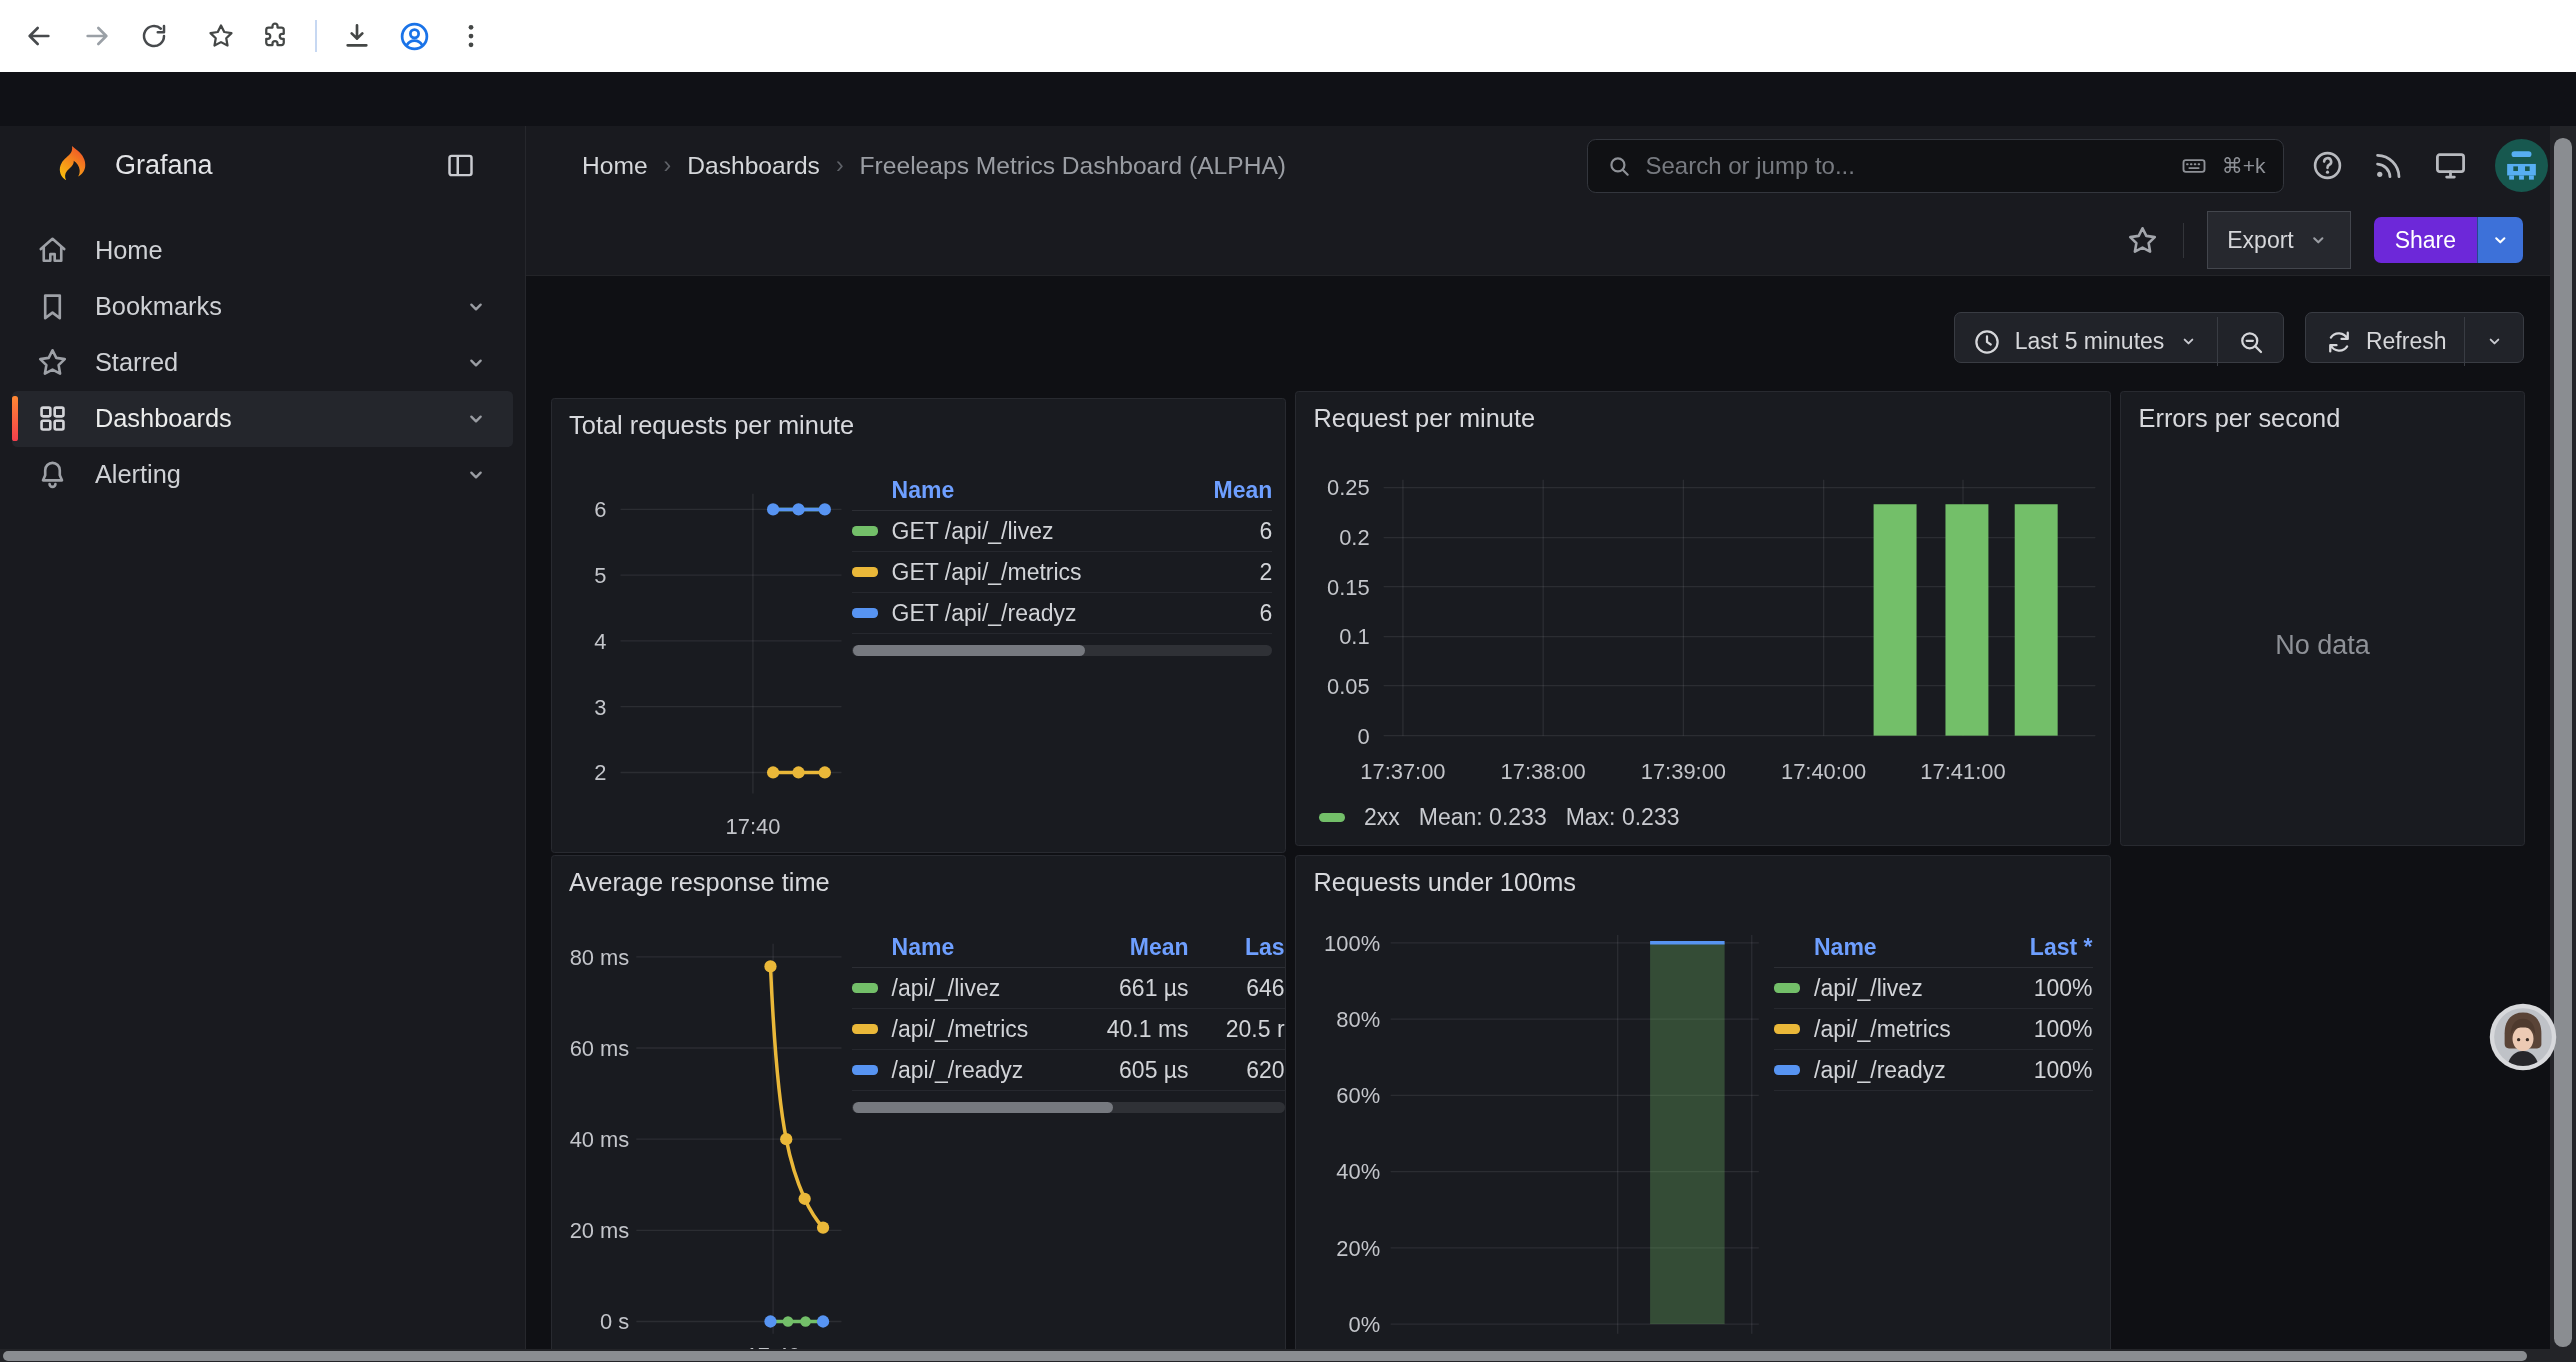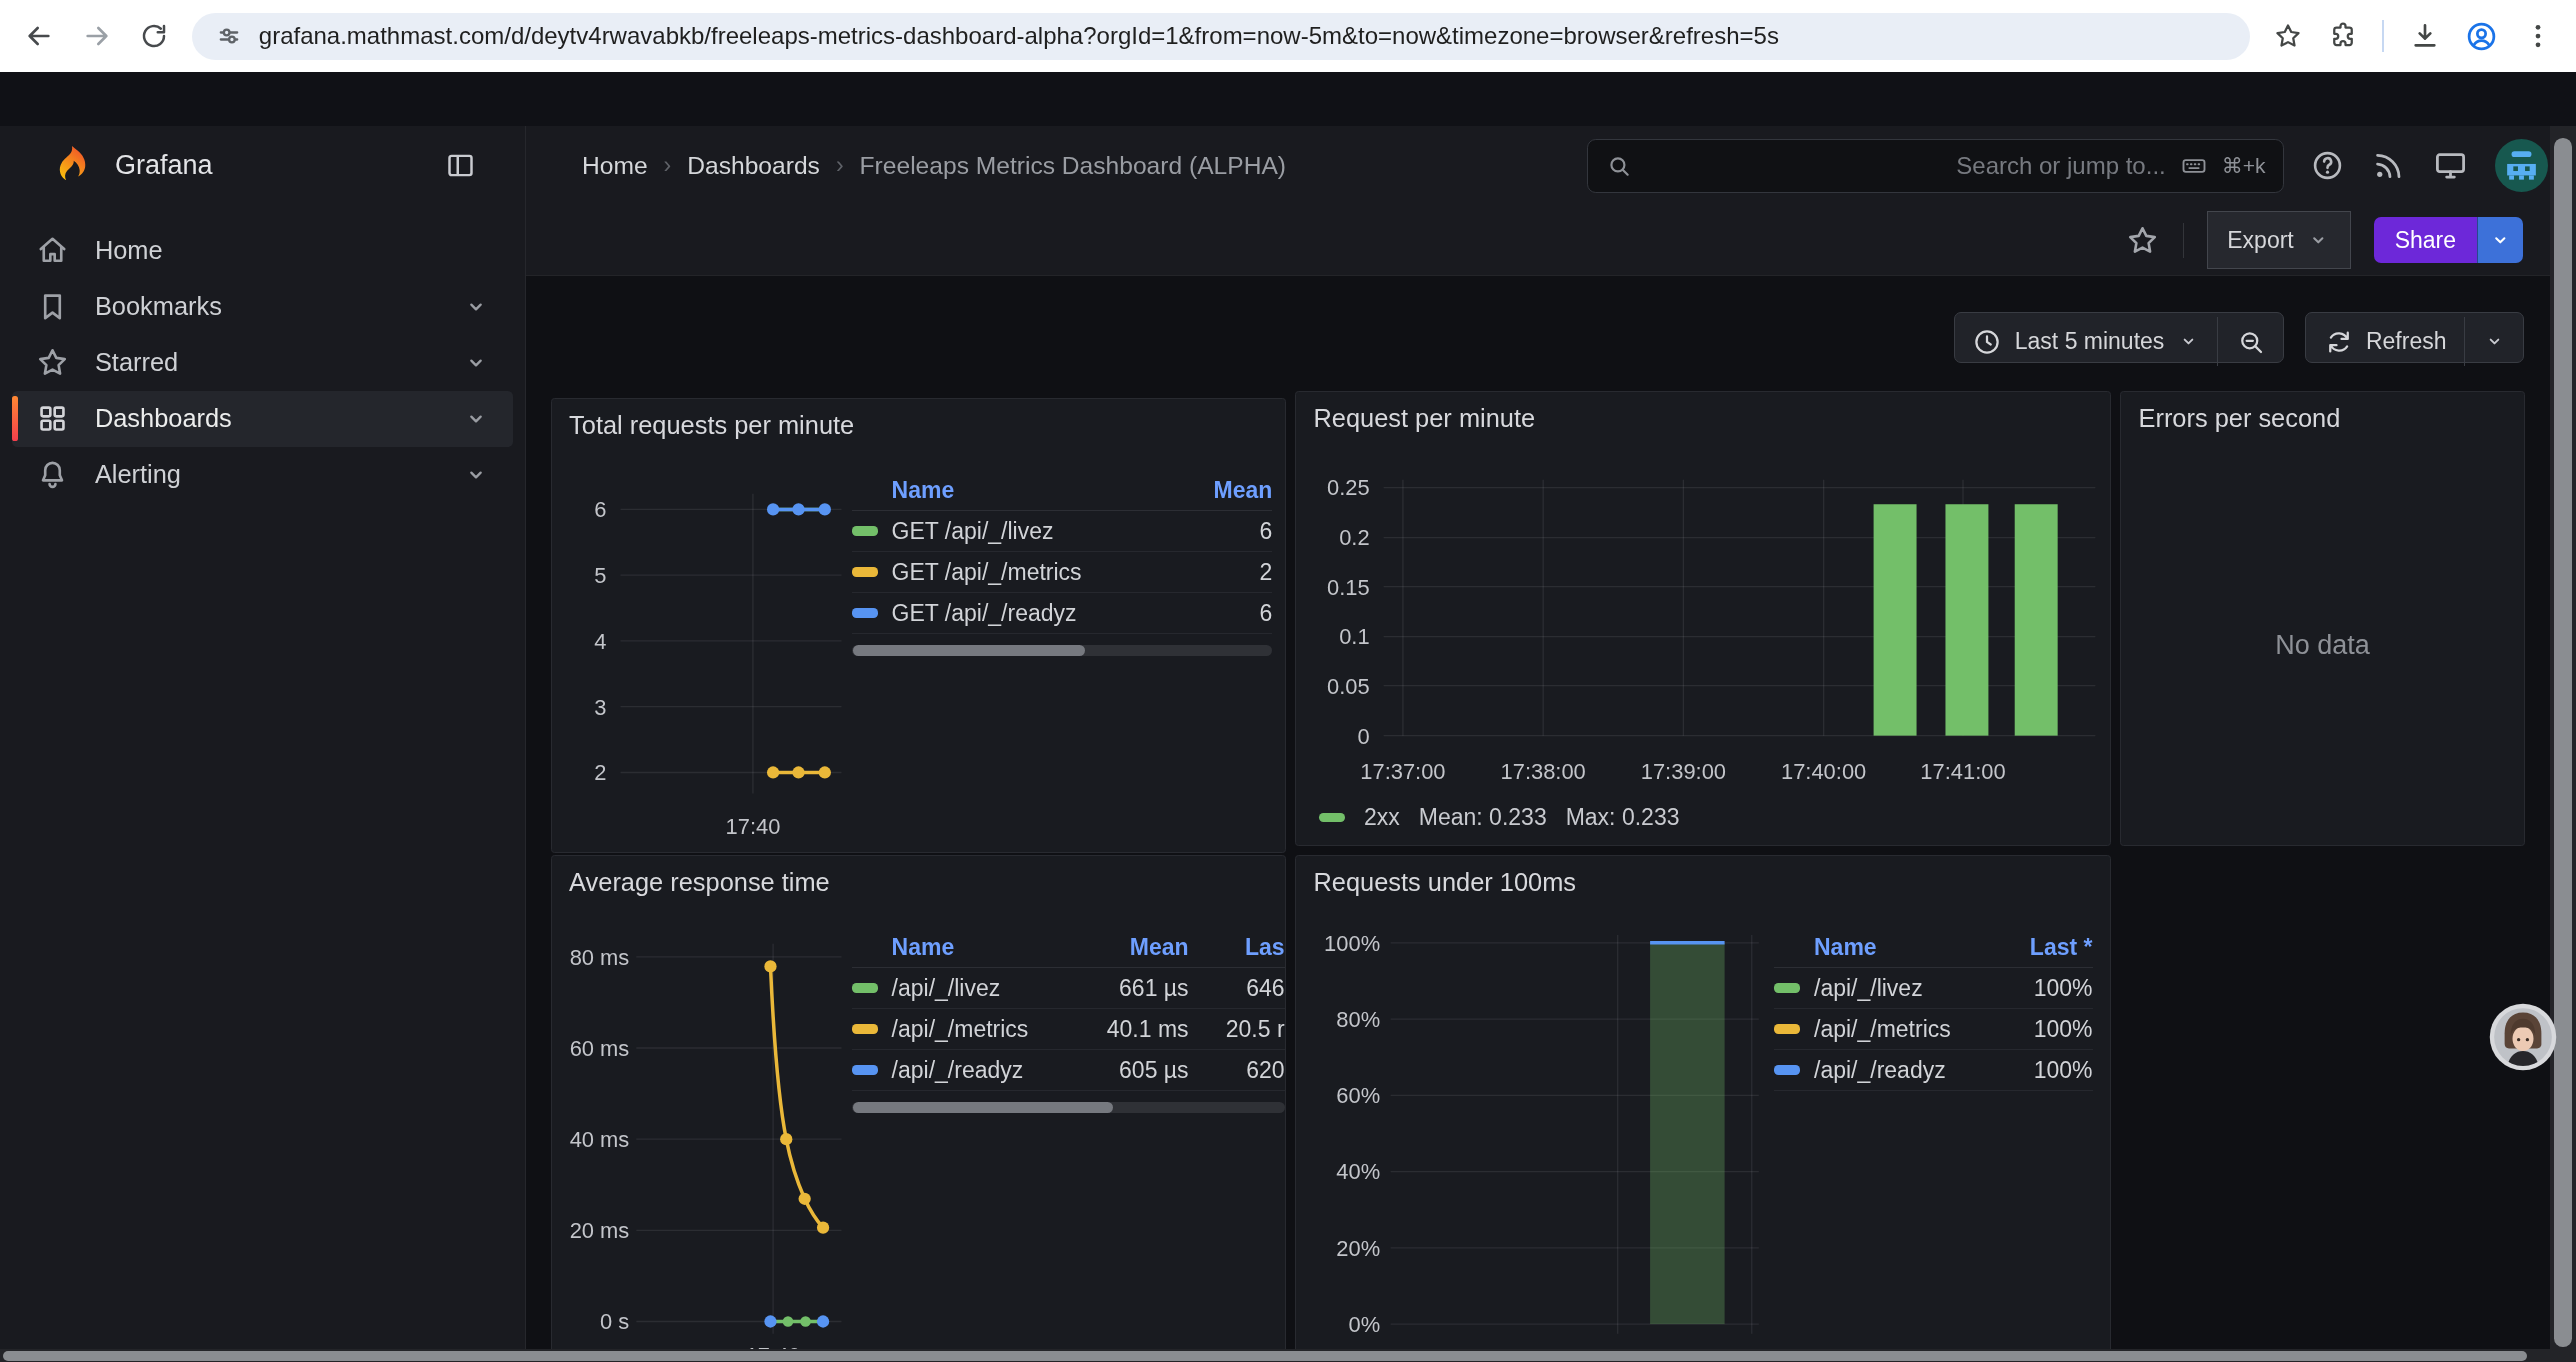--- a/index.html
+++ b/index.html
@@ -33,21 +33,21 @@
   .mitem .micon { color:#9ea1a7; }
   .mitem.active .micon { color:#d4d5d9; }
 
   .main { flex:1; display:flex; flex-direction:column; min-width:0; }
   .hdr1 { height:79px; background:#191a1f; display:flex; align-items:center; padding:0 28px 0 56px; gap:26px; }
   .crumbs { display:flex; align-items:center; font-size:24.6px; }
   .crumb-link { color:#d5d7da; }
   .crumb-dim { color:#9a9da3; }
   .crumb-sep { color:#5f6268; padding:0 16px; font-size:23px; }
   .searchbox { margin-left:auto; width:697px; height:54px; background:#101114; border:0.9px solid #33363d; border-radius:8.8px; display:flex; align-items:center; padding:0 17.5px; gap:14px; color:#8e9197; }
-  .searchbox input { flex:1; background:transparent; border:none; outline:none; font-family:"Liberation Sans",sans-serif; font-size:24px; color:#c9cbd0;text-align:right; }
+  .searchbox input { flex:1; background:transparent; border:none; outline:none; font-family:"Liberation Sans",sans-serif; font-size:24px; color:#c9cbd0; }
   .searchbox input::placeholder { color:#777a80; }
   .sb-short { font-size:21px; color:#8e9197; white-space:nowrap; }
   .hicons { display:flex; align-items:center; gap:26px; color:#b8babf; }
 
   .hdr2 { height:71px; background:#191a1f; border-bottom:0.9px solid #232428; display:flex; align-items:center; justify-content:flex-end; padding:0 53px; gap:23px; }
   .btn { display:flex; align-items:center; gap:12.3px; height:58px; padding:0 19px; border-radius:0; font-size:23px; font-weight:500; cursor:pointer; }
   .btn-dark { background:#26282e; border:0.9px solid #43464d; color:#d6d7da; }
   .share-split { display:flex; height:46px; border-radius:7px; overflow:hidden; }
   .share-main { background:#6d28d9; color:#ffffff; display:flex; align-items:center; padding:0 21px; font-size:23px; font-weight:500; }
   .share-chev { background:#3d71d9; border-left:0.9px solid rgba(0,0,0,0.35); width:46px; display:flex; align-items:center; justify-content:center; color:#fff; }
@@ -209,28 +209,20 @@
       <span class="ic" style="color:#9aa0a6">
           <svg width="32" height="32" viewBox="0 0 36 36">
             <use href="#i-fwd"></use>
           </svg>
         </span>
       <span class="ic" style="color:#474a4d">
           <svg width="30" height="30" viewBox="0 0 34 34">
             <use href="#i-reload"></use>
           </svg>
         </span>
-    </div>
-    <div class="omnibox">
-      <span class="ic" style="color:#5f6368">
-          <svg width="28" height="28" viewBox="0 0 32 32">
-            <use href="#i-tune"></use>
-          </svg>
-        </span>
-      <input readonly="" value="grafana.mathmast.com/d/deytv4rwavabkb/freeleaps-metrics-dashboard-alpha?orgId=1&amp;from=now-5m&amp;to=now&amp;timezone=browser&amp;refresh=5s" style="">
     </div>
     <div class="chrome-right">
       <span class="ic" style="color:#444746">
           <svg width="30" height="30" viewBox="0 0 34 34">
             <use href="#i-star"></use>
           </svg>
         </span>
       <span class="ic" style="color:#444746">
           <svg width="30" height="30" viewBox="0 0 34 34">
             <use href="#i-puzzle"></use>

